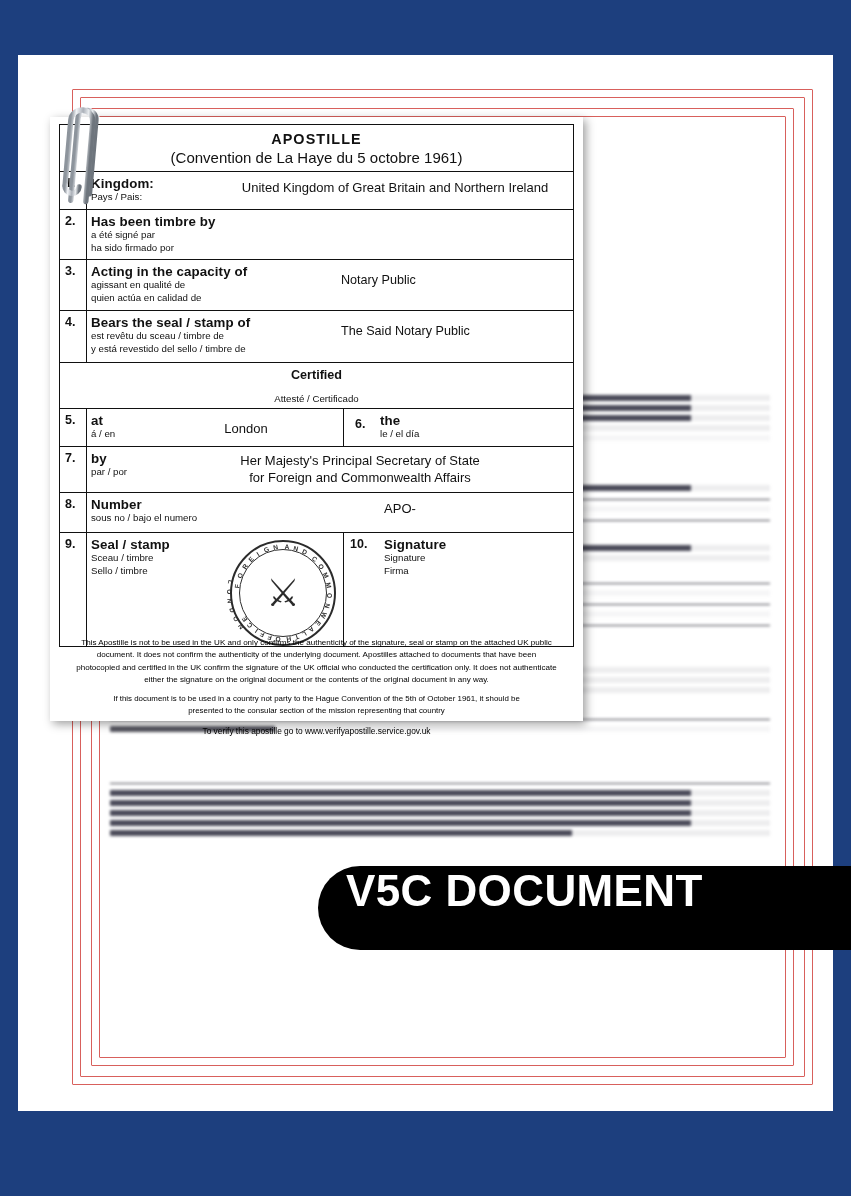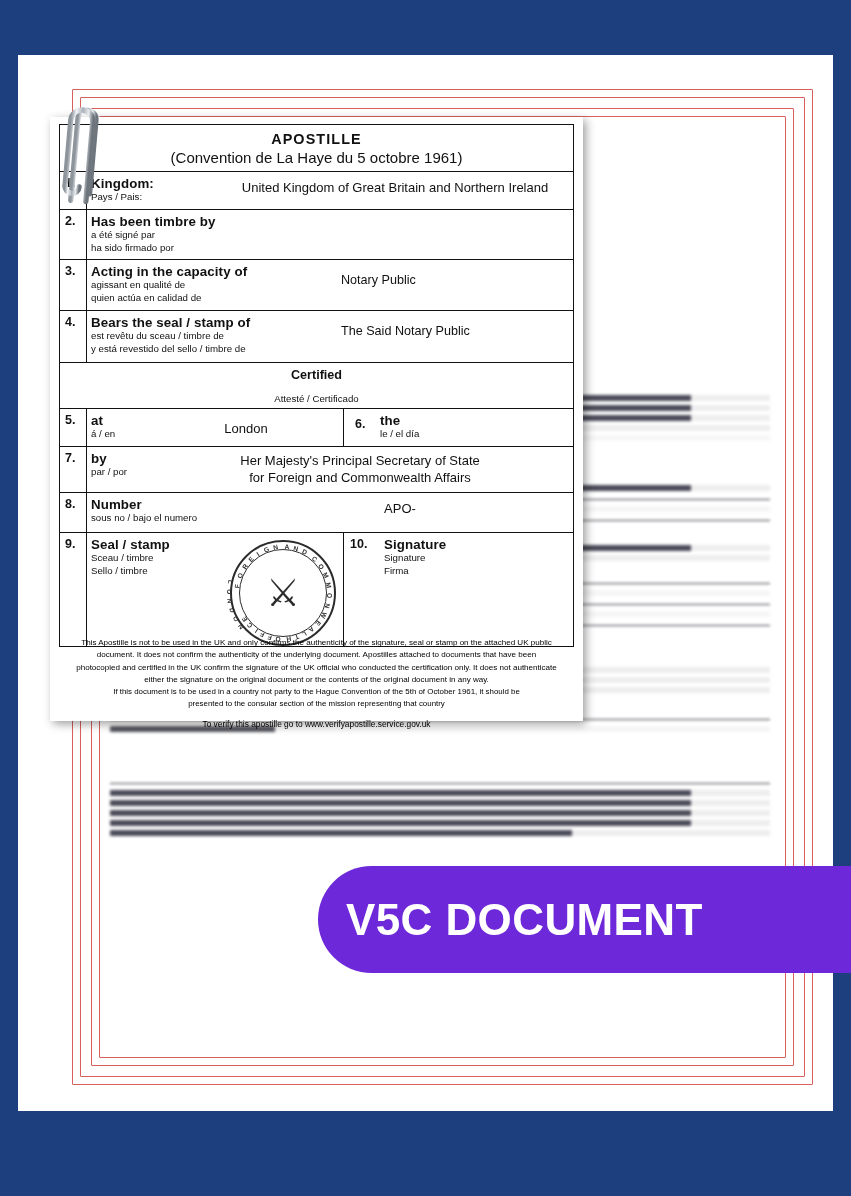--- a/index.html
+++ b/index.html
@@ -133,39 +133,39 @@
     position:absolute; left:50%; top:50%; transform:translate(-50%,-50%);
     width:56px; height:56px;
     text-align:center; font-size:38px; line-height:56px; color:#1a1a1a;
   }
 
   #footer-note {
     position:absolute; left:9px; top:520px; width:515px;
     text-align:center; color:#000000;
   }
   #footer-note .p1 { font-size:8.05px; line-height:1.53; padding:0 16px; }
-  #footer-note .p2 { font-size:7.9px; line-height:1.5; padding:0 44px; }
+  #footer-note .p2 { font-size:7.9px; line-height:1.5; margin-top:7px; padding:0 44px; }
   #footer-note .p3 { font-size:8.35px; font-weight:normal; margin-top:9px; }
 
   
   #paperclip {
     position:absolute; left:46px; top:42px;
     width:34px; height:112px;
     transform:rotate(5deg);
     pointer-events:none;
   }
 
   
   #v5c-banner {
     position:absolute;
     left:318px; top:866px;
-    width:533px; height:107px;
-    background:#6d28d9;
+    width:533px; height:84px;
+    background:#000000;
     border-radius:54px 0 0 54px;
-    display:flex; align-items:center;
+    display:flex; 
     padding-left:28px;
   }
   #v5c-banner .btxt {
     color:#ffffff; font-weight:bold;
     font-size:44px; letter-spacing:.4px;
     white-space:nowrap;
   }
 </style>
 </head>
 <body>

